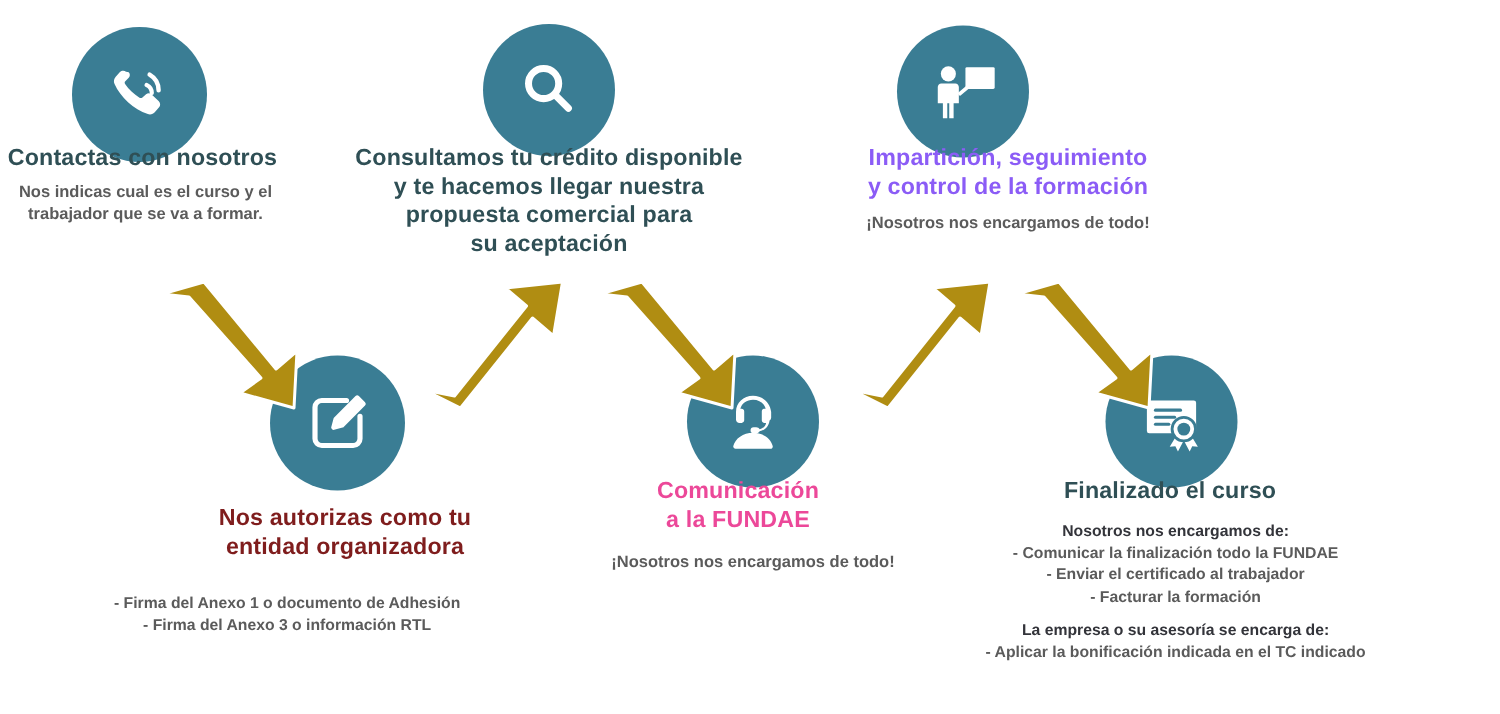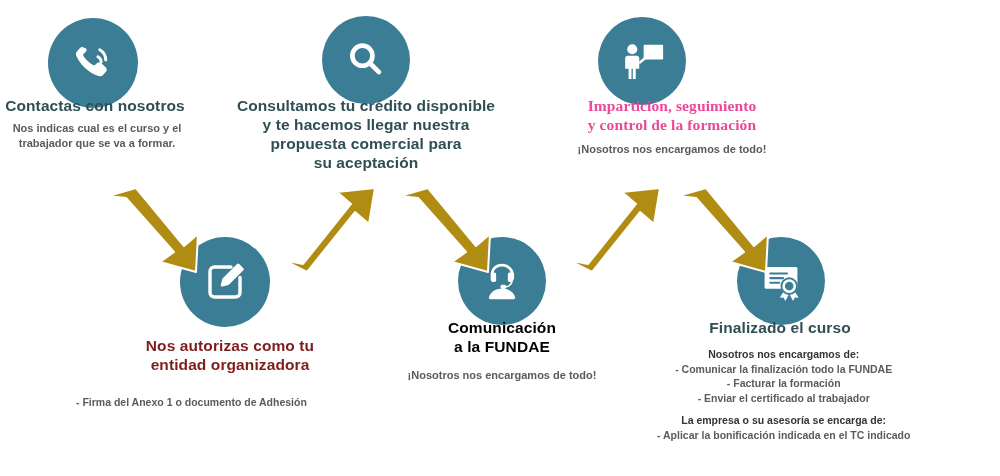--- a/index.html
+++ b/index.html
@@ -89,52 +89,53 @@
     <div class="circle" style="left: 598px; top: 17px; width: 88px; height: 88px; background: rgb(58, 125, 148);">
       <span>
         <svg width="52" height="52" viewBox="0 0 64 64" fill="#ffffff">
           <circle cx="20" cy="17.5" r="6.2"></circle>
           <path d="M14.2 25.5h11.5c1.6 0 2.9 1.3 2.9 2.9v13.2h-4.3V54h-3.6V41.6h-1.6V54h-3.6V41.6h-4.2V28.4c0-1.6 1.3-2.9 2.9-2.9z"></path>
           <rect x="34" y="12" width="24" height="18" rx="1.2"></rect>
           <path d="M27.5 33.5l10.5-8.8 1.9 2.3-10.4 8.7z"></path>
         </svg>
       </span>
     </div>
-    <div class="txt title" style="left: 527px; top: 96px; width: 290px; white-space: pre-line; color: #ec4899; font-family: Liberation Serif, serif;">Impartición, seguimiento
+    <div class="txt title" style="left: 527px; top: 96px; width: 290px; white-space: pre-line; color: #8b5cf6;">Impartición, seguimiento
 y control de la formación</div>
     <div class="txt sub" style="left: 527px; top: 142px; width: 290px; color: rgb(91, 91, 91);">¡Nosotros nos encargamos de todo!</div>
   </div>
 
   <div class="node">
     <div class="circle" style="left: 180px; top: 237px; width: 90px; height: 90px; background: rgb(58, 125, 148);">
       <span>
         <svg width="48" height="48" viewBox="0 0 64 64" fill="none" stroke="#ffffff" stroke-width="4.6" stroke-linecap="round" stroke-linejoin="round">
           <path d="M40 12H18a6 6 0 0 0-6 6v28a6 6 0 0 0 6 6h28a6 6 0 0 0 6-6V26"></path>
           <path d="M49.5 9.5l5.5 5.5-19 19-7.5 2 2-7.5z" fill="#ffffff" stroke="#3a7d94" stroke-width="2.2"></path>
           <path d="M49.5 9.5l5.5 5.5-19 19-7.5 2 2-7.5z" fill="none" stroke="#ffffff" stroke-width="4.2"></path>
         </svg>
       </span>
     </div>
     <div class="txt title" style="left: 100px; top: 336px; width: 260px; white-space: pre-line; color: #7f1d1d;">Nos autorizas como tu
 entidad organizadora</div>
     <div class="bullets" style="left: 76px; top: 359px; color: rgb(91, 91, 91); margin-top: 36px;">
       <div>- Firma del Anexo 1 o documento de Adhesión</div>
+      <div>- Firma del Anexo 3 o información RTL</div>
     </div>
   </div>
 
   <div class="node">
     <div class="circle" style="left: 458px; top: 237px; width: 88px; height: 88px; background: rgb(58, 125, 148);">
       <span>
         <svg width="50" height="50" viewBox="0 0 64 64" fill="#ffffff">
           <path d="M32 10c-8.2 0-14.5 6-14.5 13.8v6.4c0 1.7 1.3 3 3 3h1.8c1.2 0 2.2-1 2.2-2.2v-7.6c0-1.2-1-2.2-2.2-2.2h-1.1C22.4 16.4 26.7 13.4 32 13.4s9.6 3 10.8 7.8h-1.1c-1.2 0-2.2 1-2.2 2.2V31c0 1.2 1 2.2 2.2 2.2h1.5c-.5 2.6-2.6 4.6-5.4 5.4-.6-1.1-1.8-1.8-3.1-1.8h-2.1a2.7 2.7 0 0 0 0 5.4h2.1c1.3 0 2.4-.7 3-1.8 4.6-1 8-4.6 8.4-9.3.9-.5 1.4-1.5 1.4-2.5v-5c0-.1 0-.2 0-.3V23.8C46.5 16 40.2 10 32 10z"></path>
           <path d="M32 41.5c-8.4 0-15.3 5-16.8 11.5-.3 1.2.7 2.3 1.9 2.3h29.8c1.3 0 2.2-1.1 1.9-2.3C47.3 46.5 40.4 41.5 32 41.5z"></path>
         </svg>
       </span>
     </div>
-    <div class="txt title" style="left: 382px; top: 318px; width: 240px; white-space: pre-line; color: #000000;">Comunicación
+    <div class="txt title" style="left: 372px; top: 318px; width: 240px; white-space: pre-line; color: #ec4899;">Comunicación
 a la FUNDAE</div>
     <div class="txt sub" style="left: 382px; top: 368px; width: 240px; color: rgb(91, 91, 91);">¡Nosotros nos encargamos de todo!</div>
   </div>
 
   <div class="node">
     <div class="circle" style="left: 737px; top: 237px; width: 88px; height: 88px; background: rgb(58, 125, 148);">
       <span>
         <svg width="50" height="50" viewBox="0 0 64 64" fill="#ffffff">
           <rect x="11" y="14" width="42" height="28" rx="2"></rect>
           <g fill="#3a7d94">
@@ -146,22 +147,22 @@
           <path d="M50 46l4.5 7.5-4.8-.4-2.2 4.4-4.3-8z"></path>
           <circle cx="42.5" cy="38.5" r="10" fill="#ffffff" stroke="#3a7d94" stroke-width="2.4"></circle>
           <circle cx="42.5" cy="38.5" r="5.5" fill="#3a7d94"></circle>
         </svg>
       </span>
     </div>
     <div class="txt title" style="left: 660px; top: 318px; width: 240px; white-space: pre-line; color: rgb(47, 79, 85);">Finalizado el curso</div>
     <div class="bullets" style="left: 657px; top: 347px; color: rgb(91, 91, 91);">
       <div class="hd">Nosotros nos encargamos de:</div>
       <div>- Comunicar la finalización todo la FUNDAE</div>
+      <div>- Enviar el certificado al trabajador</div>
       <div>- Facturar la formación</div>
-      <div>- Enviar el certificado al trabajador</div>
       <span class="gap"></span>
       <div class="hd">La empresa o su asesoría se encarga de:</div>
       <div>- Aplicar la bonificación indicada en el TC indicado</div>
     </div>
   </div>
 
   <div class="arrow" style="left:98px;top:186px;">
     <svg width="110" height="90" viewBox="0 0 110 90">
       <polygon points="8,8 36,0 84,58 98,46 96,84 60,74 74,64 26,10" fill="#b08d12" stroke="#ffffff" stroke-width="2" stroke-linejoin="round" transform="translate(2,2)"></polygon>
     </svg>

